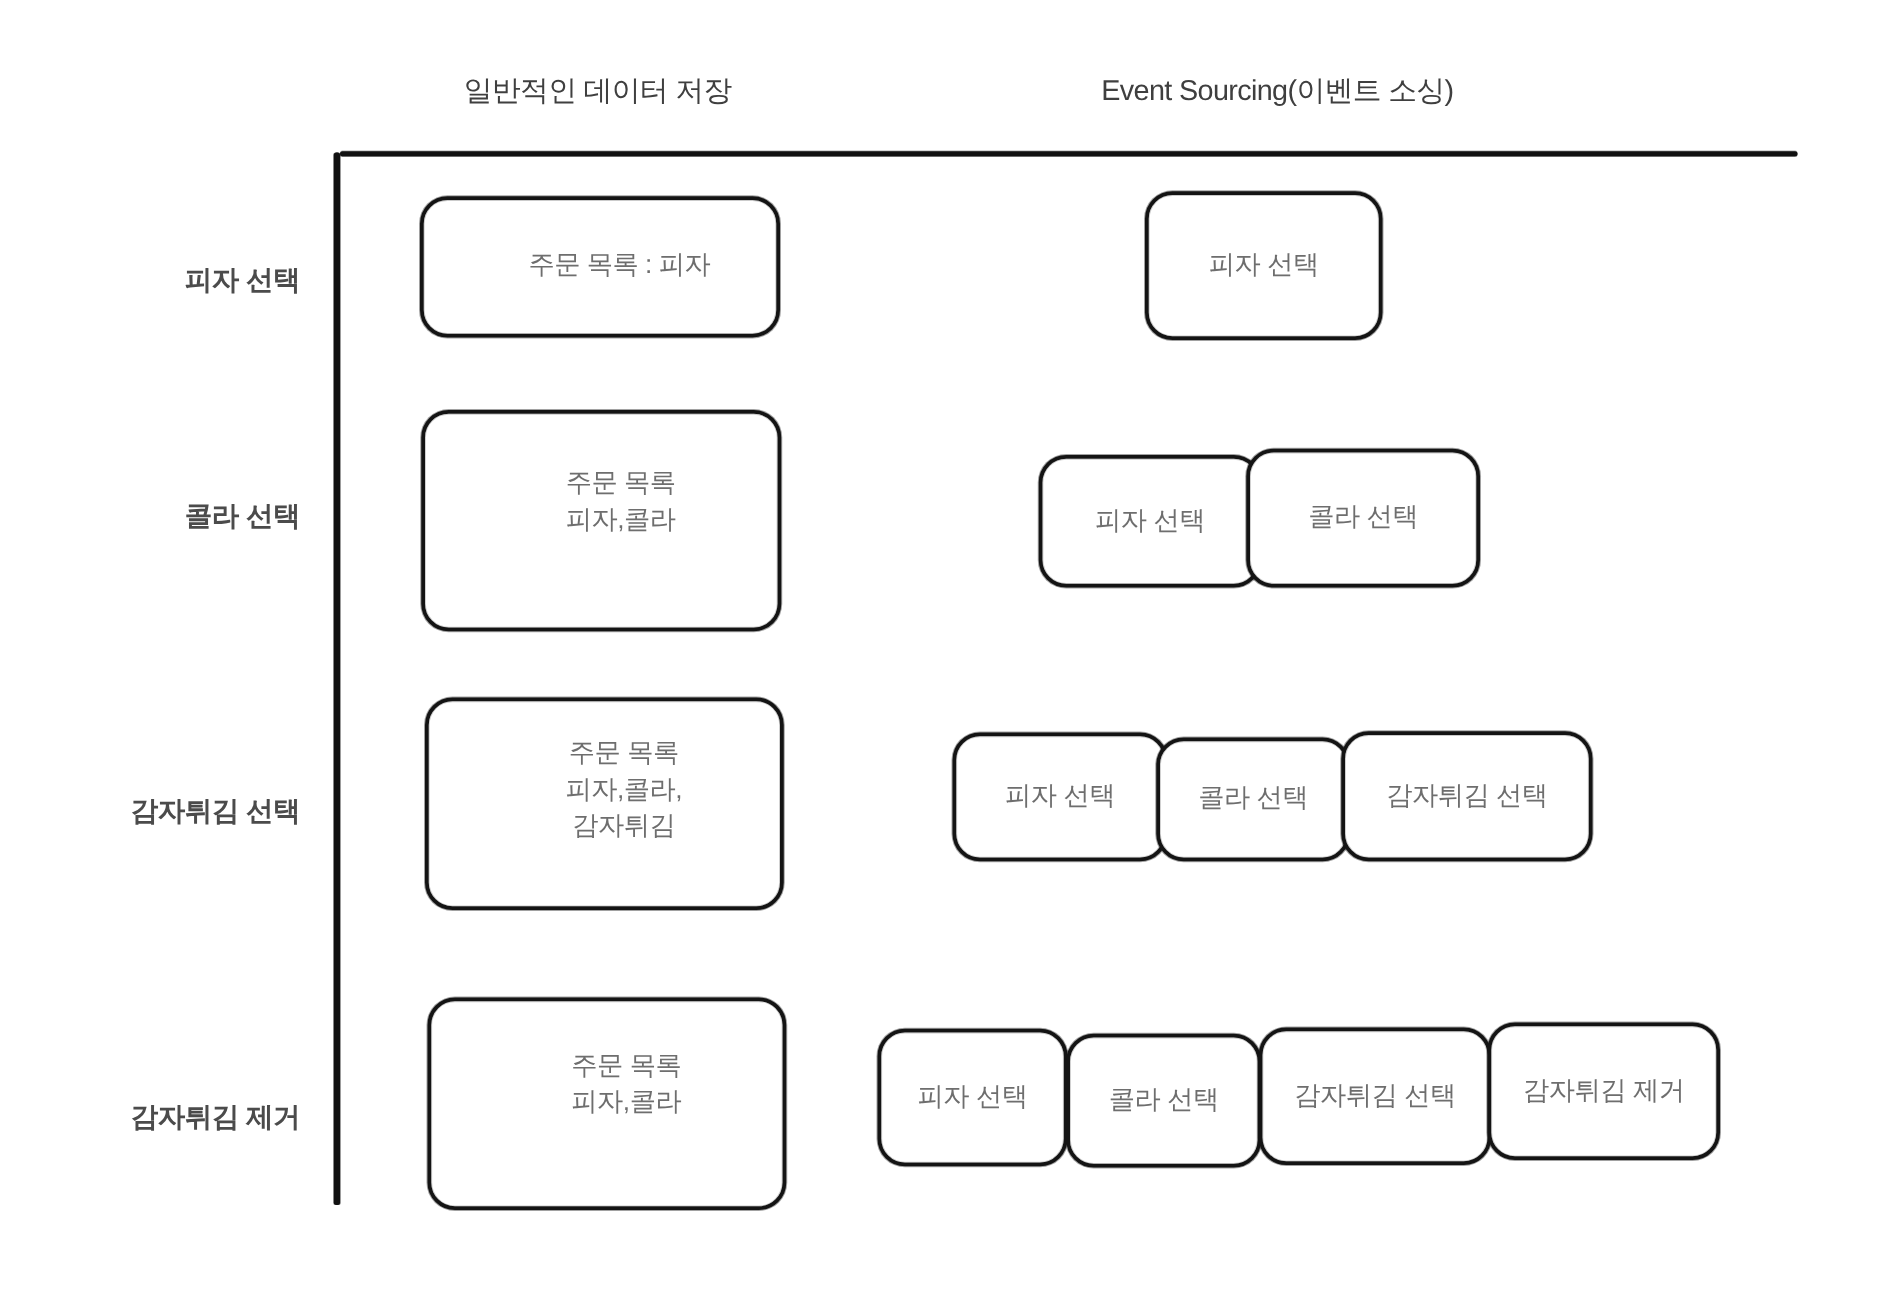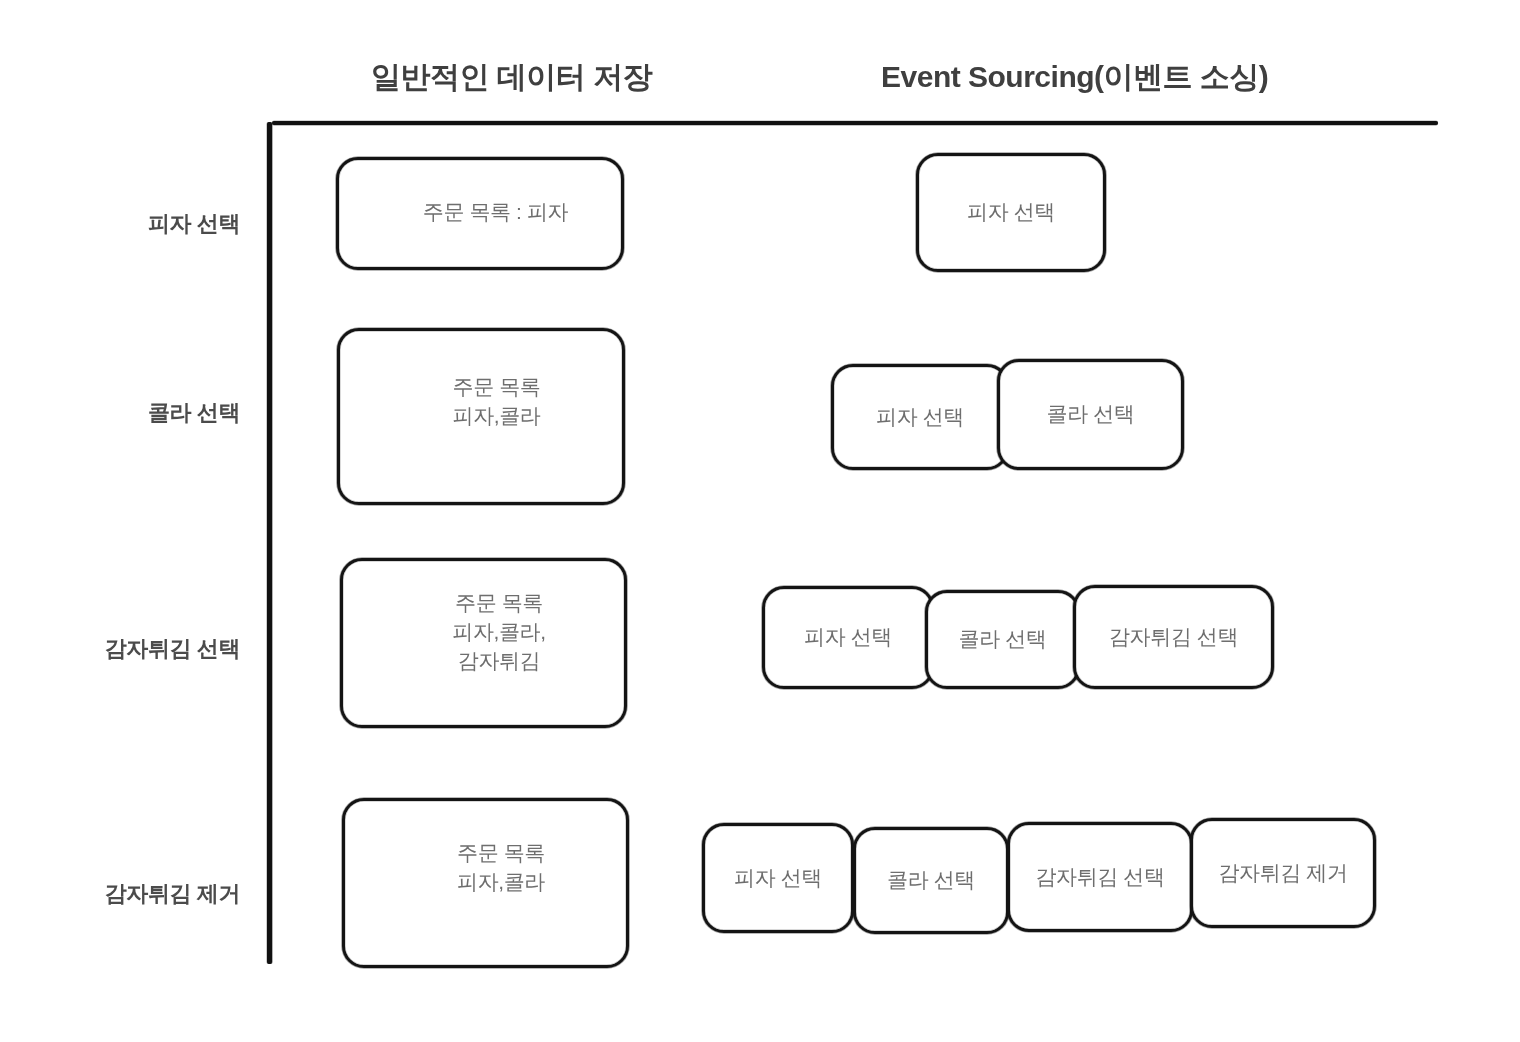--- a/index.html
+++ b/index.html
@@ -17,23 +17,23 @@
     position: relative;
     width: 1520px;
     height: 1042px;
     background: #ffffff;
     overflow: hidden;
   }
 
   
   .col-header {
     position: absolute;
-    font-weight: bold;
+    font-weight: normal;
     color: #3f3f3f;
-    font-size: 30px;
+    font-size: 23px;
     letter-spacing: -0.5px;
     white-space: nowrap;
   }
   #header-traditional { left: 371px; top: 57px; }
   #header-eventsourcing { left: 881px; top: 57px; }
 
   
   .axis {
     position: absolute;
     background: #111111;

